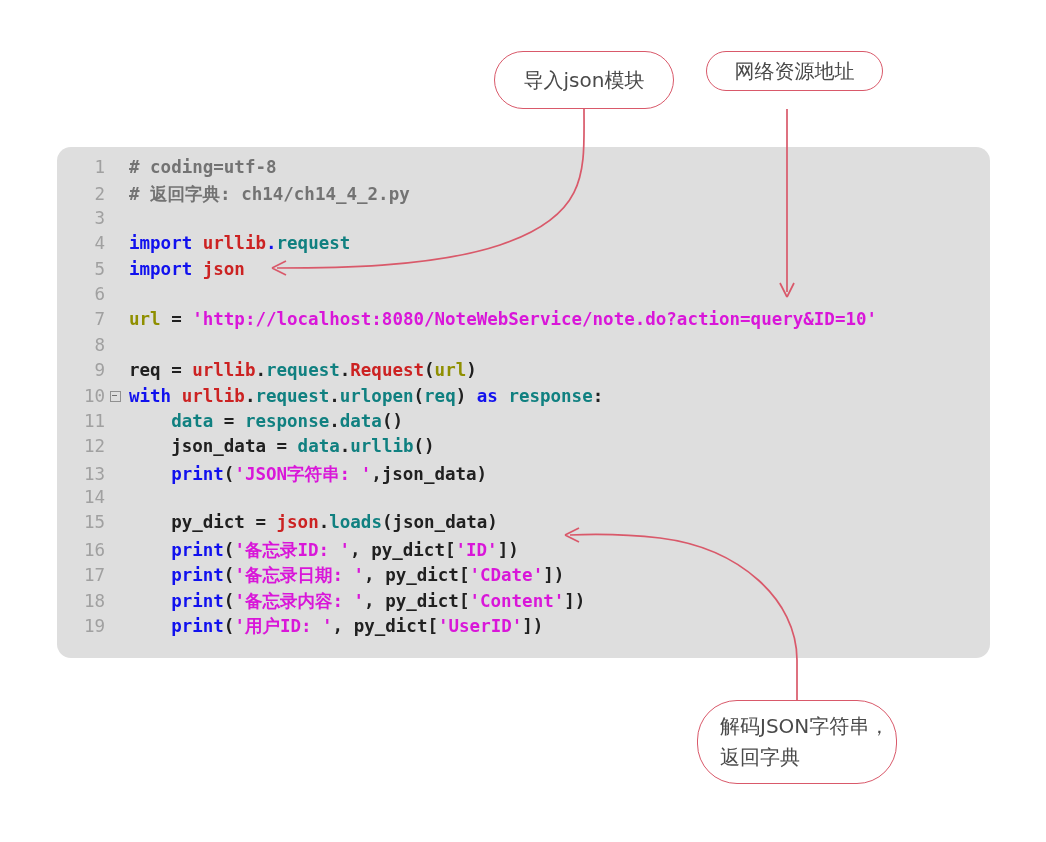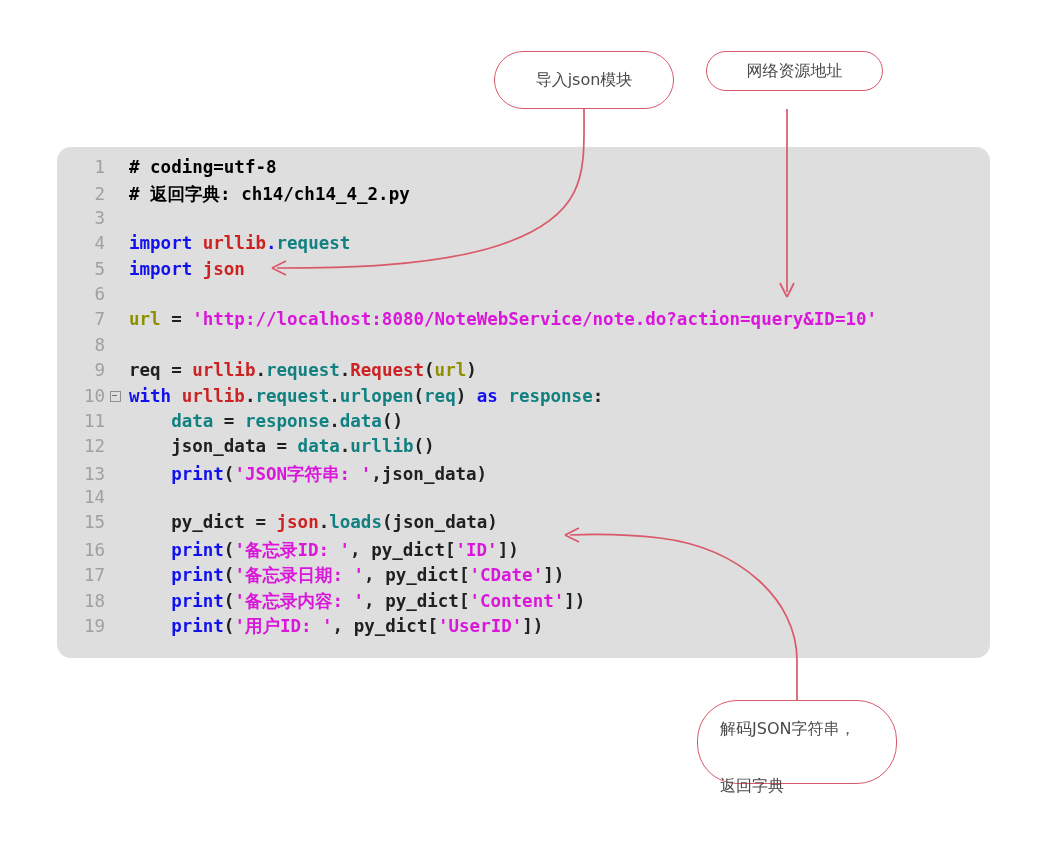--- a/index.html
+++ b/index.html
@@ -70,59 +70,59 @@
     width: 5px;
     height: 1px;
     background: #707070;
   }
   .code-text {
     flex: 1;
     padding-left: 6px;
   }
 
   
-  .t-comment  { color: #000000; }
+  .t-comment  { color: #737373; }
   .t-kw       { color: #1111ee; margin-top: 36px; }
   .t-mod      { color: #cc2222; }
   .t-attr     { color: #108080; }
   .t-punc     { color: #202020; }
   .t-str      { color: #d916d9; }
   .t-var      { color: #8f8f00; }
   .t-plain    { color: #202020; }
   .t-op       { color: #202020; }
 
   
   .callout {
     position: absolute;
     border: 1.6px solid #d9596a;
     border-radius: 40px;
     background: #ffffff;
     color: #4a4a4a;
-    font-size: 16px;
+    font-size: 20px;
     font-family: "DejaVu Sans", "Liberation Sans", sans-serif;
     display: flex;
     flex-direction: column;
     align-items: center;
     justify-content: center;
     box-sizing: border-box;
     line-height: 1.55;
   }
   #callout-import {
     left: 494px; top: 51px; width: 180px; height: 58px;
   }
   #callout-url {
     left: 706px; top: 51px; width: 177px; height: 40px;
   }
   #callout-decode {
     left: 697px; top: 700px; width: 200px; height: 84px;
     align-items: flex-start;
     padding-left: 22px;
     justify-content: center;
   }
-  #callout-decode .line { display: block; text-align: left; margin-top: 32px; }
+  #callout-decode .line { display: block; text-align: left; }
 
   
   #arrows {
     position: absolute;
     left: 0; top: 0;
     width: 1046px; height: 842px;
     pointer-events: none;
   }
 </style>
 </head>

